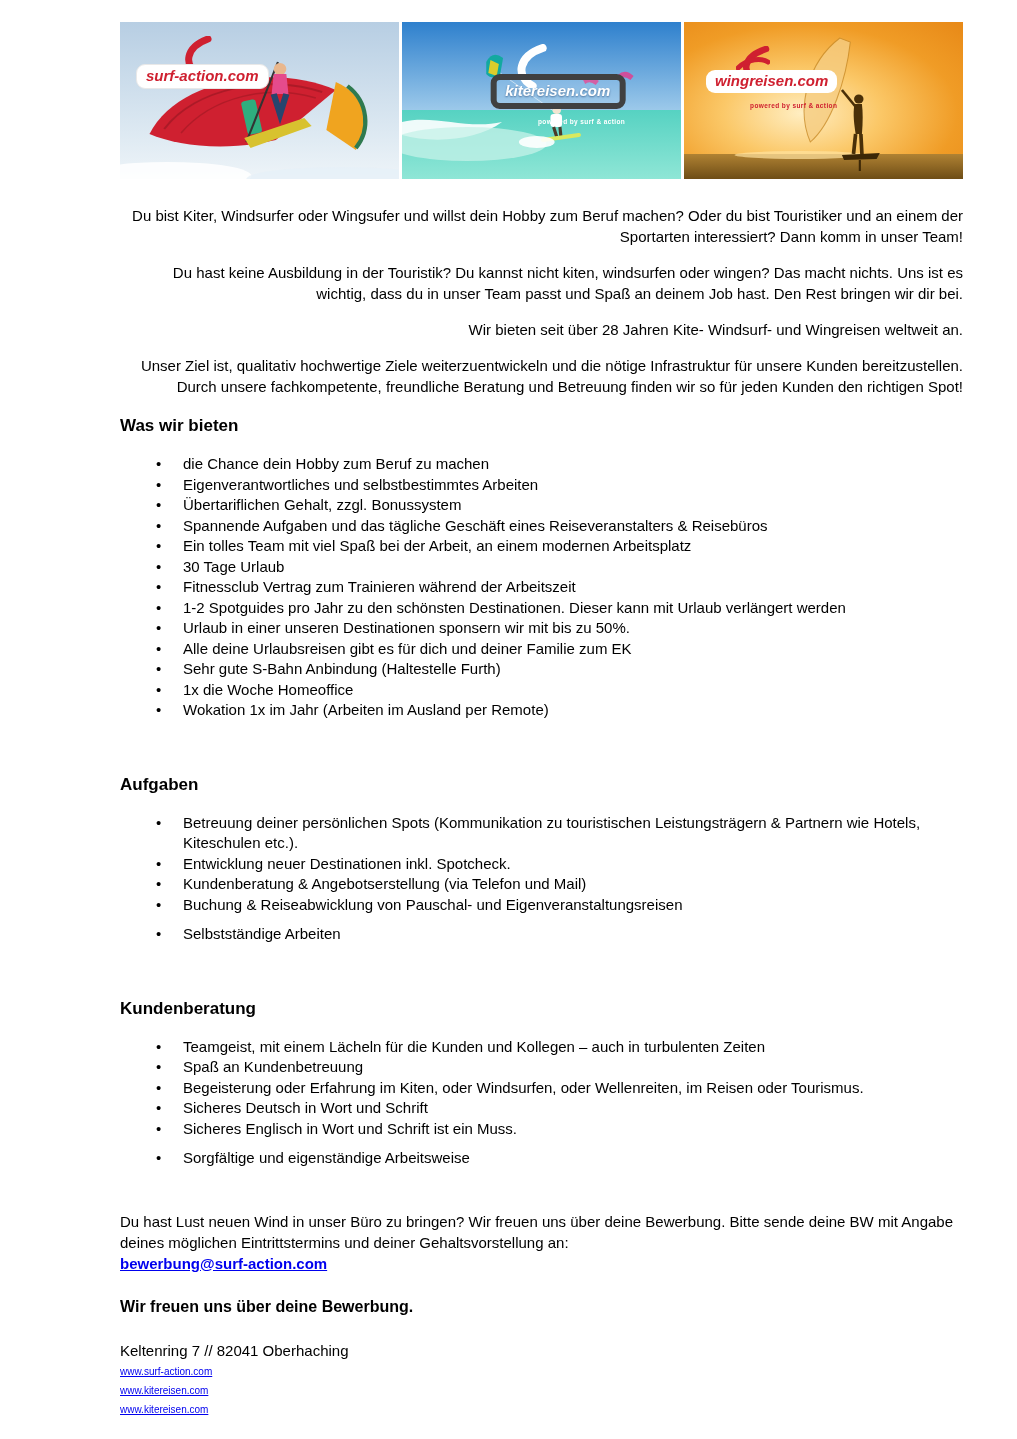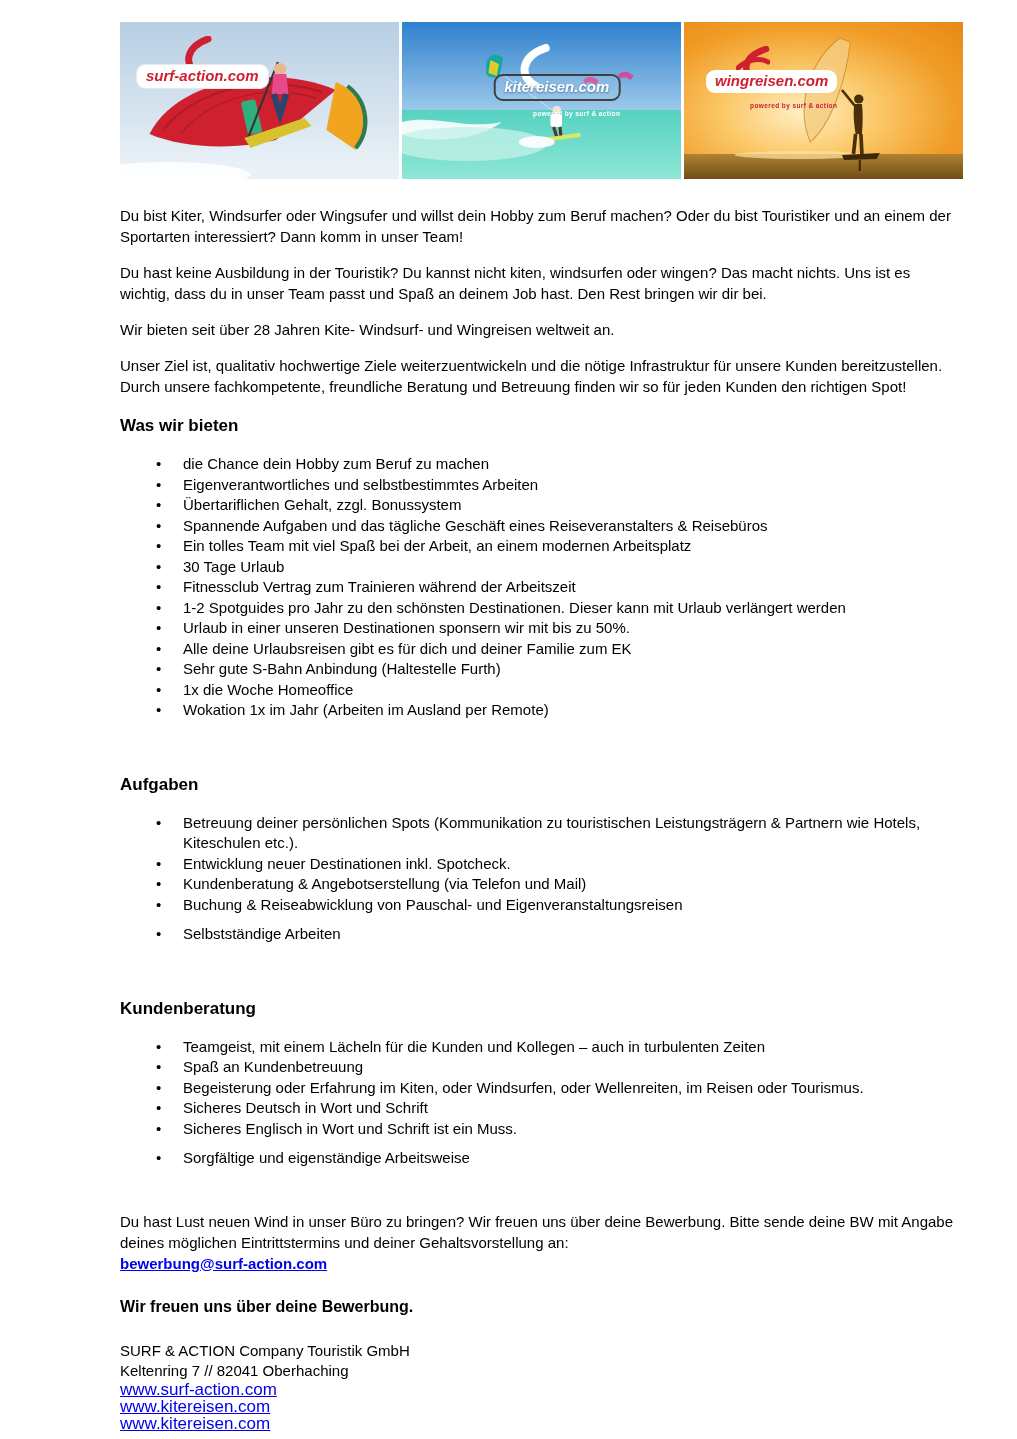--- a/index.html
+++ b/index.html
@@ -20,31 +20,31 @@
     display:inline-block;background:#fff;border-radius:9px;
     padding:1px 9px 3px;font-weight:bold;font-style:italic;
     font-size:15px;white-space:nowrap;line-height:19px;
   }
   .logo-surf{left:16px;top:14px;}
   .logo-surf .swoosh{margin-left:42px;margin-bottom:-12px;}
   .logo-surf .logo-box{color:#cf2030;border:1px solid #e8e8e8;}
   .logo-kite{left:50%;top:22px;transform:translateX(-38%);align-items:flex-start;}
   .logo-kite .swoosh{margin-left:18px;margin-bottom:-14px;}
   .logo-kite .logo-box{
-    background:rgba(255,255,255,0.10);border:2px solid #404040;color:#fff;
+    background:rgba(255,255,255,0.10);border:6px solid #404040;color:#fff;
     text-shadow:0 1px 2px rgba(10,40,90,.55);
   }
   .logo-wing{left:22px;top:24px;}
   .logo-wing .swoosh{margin-left:30px;margin-bottom:-12px;}
   .logo-wing .logo-box{color:#cf2030;}
   .tagline{font-size:6.5px;font-weight:bold;letter-spacing:.4px;margin-top:2px;align-self:flex-end;}
   .logo-kite .tagline{color:#fff;}
   .logo-wing .tagline{color:#cf2030;}
   
-  p.para{margin:0 0 15px 0;}
+  p.para{margin:0 0 15px 0;text-align:right;}
   h2.sec{font-size:17px;line-height:20px;font-weight:bold;margin:19px 0 18px 0;}
   h2.sec.mt-lg{margin-top:54px;}
   ul.blist{list-style:none;margin:0 0 14px 0;padding:0;}
   ul.blist li{
     position:relative;padding-left:63px;margin:0;
     line-height:20.5px;
   }
   ul.blist li::before{
     content:"\2022";position:absolute;left:36px;top:0;
     font-size:15px;line-height:20.5px;
@@ -53,21 +53,21 @@
   
   .closing-wrap{margin-top:42px;}
   .closing-wrap p{margin:0;}
   a.email-link{
     display:inline-block;color:#0000ee;font-weight:bold;
     text-decoration:underline;line-height:21px;
   }
   p.cta{margin:23px 0 0 0;font-size:16px;font-weight:bold;line-height:20px;}
   .footer{margin-top:24px;line-height:20px;}
   .footer a{display:inline-block;color:#0000ee;text-decoration:underline;
-    font-size:17px;line-height:17px;}
+    font-size:10px;line-height:17px;}
   .footer .flink-row{line-height:17px;}
 </style>
 </head>
 <body>
 
 <div class="page">
 
   <div class="header-strip">
 
     <div class="photo">
@@ -215,20 +215,19 @@
     <li class="spaced">Sorgfältige und eigenständige Arbeitsweise</li>
   </ul>
 
   <div class="closing-wrap">
     <p>Du hast Lust neuen Wind in unser Büro zu bringen? Wir freuen uns über deine Bewerbung. Bitte sende deine BW mit Angabe deines möglichen Eintrittstermins und deiner Gehaltsvorstellung an:</p>
     <a class="email-link" href="#">bewerbung@surf-action.com</a>
     <p class="cta">Wir freuen uns über deine Bewerbung.</p>
   </div>
 
   <div class="footer">
-    <div>SURF &amp; ACTION Company Touristik GmbH</div>
     <div>Keltenring 7 // 82041 Oberhaching</div>
     <div class="flink-row"><a href="#">www.surf-action.com</a></div>
     <div class="flink-row"><a href="#">www.kitereisen.com</a></div>
     <div class="flink-row"><a href="#">www.kitereisen.com</a></div>
   </div>
 
 </div>
 
 </body></html>

